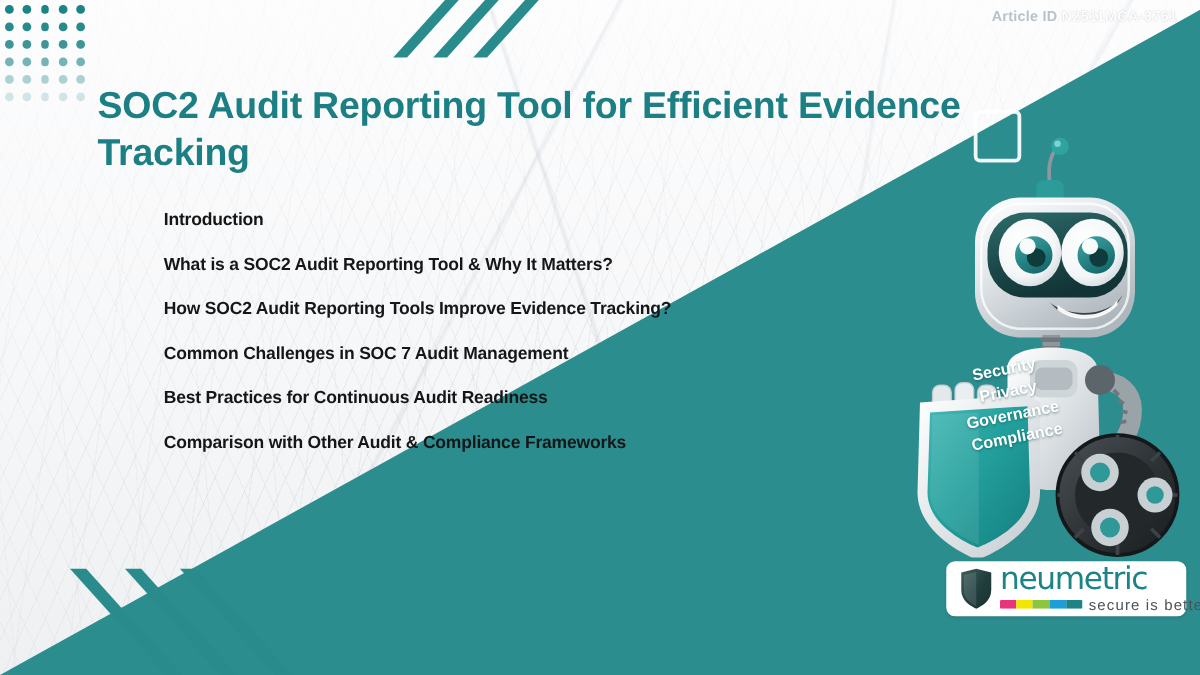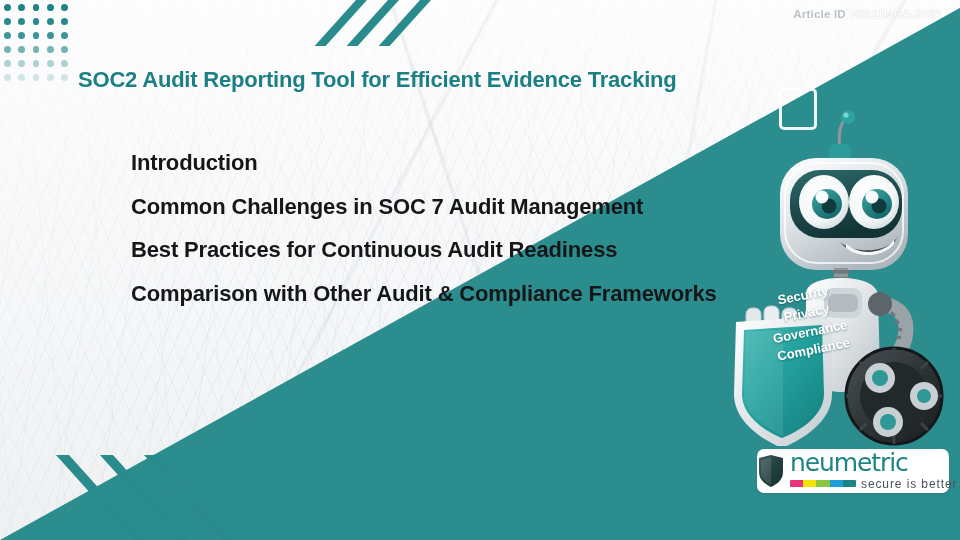--- a/index.html
+++ b/index.html
@@ -73,50 +73,51 @@
   .article-id{
     position:absolute;right:18px;top:8px;
     font-size:11.5px;letter-spacing:.2px;color:#b9c2c9;
     font-weight:700;white-space:nowrap;
   }
   .article-id b{color:#ffffff;font-weight:800;letter-spacing:.3px;
     text-shadow:0 0 1px rgba(120,130,140,.55);}
 
   .title{
     position:absolute;left:78px;top:42px;width:770px;
-    font-size:22px;line-height:1.26;font-weight:800;
+    font-size:30px;line-height:1.26;font-weight:800;
     color:#1b7f84;letter-spacing:-.2px;margin-top:24px;
   }
 
   
   .toc{position:absolute;left:91px;top:136px;width:620px;}
   .toc li{
     list-style:none;
-    font-size:22px;font-weight:800;color:#141618;
+    font-size:14px;font-weight:800;color:#141618;
     line-height:1;margin-bottom:21.6px;white-space:nowrap;
     letter-spacing:-.15px;
+    margin-top:16px;
   }
 
   
   .robot{position:absolute;left:728px;top:108px;width:236px;height:338px;}
 
   
   .shield-words{
     position:absolute;left:757px;top:286px;width:108px;height:100px;
     transform:rotate(-11deg);
     color:#ffffff;font-weight:700;font-size:13px;line-height:1.42;
     text-align:center;text-shadow:0 1px 2px rgba(0,60,60,.45);
     pointer-events:none;
   }
 
   
   .logo{
     position:absolute;left:757px;top:449px;width:192px;height:44px;
     background:#ffffff;border-radius:7px;
-    display:flex;align-items:center;padding:0 0;box-sizing:border-box;
+    display:flex;align-items:center;padding:0 10px;box-sizing:border-box;
     box-shadow:0 1px 3px rgba(0,0,0,.1);
   }
   .logo-shield{width:28px;height:34px;flex:0 0 28px;margin-right:5px;}
   .logo-right{flex:1;display:flex;flex-direction:column;justify-content:center;}
   .logo-word{
     font-size:25px;font-weight:400;color:#1d8486;line-height:.94;
     letter-spacing:-1.1px;font-family:"DejaVu Sans", sans-serif;
   }
   .logo-bottom{display:flex;align-items:center;gap:5px;margin-top:2px;}
   .rainbow{display:flex;height:7px;width:66px;border-radius:1px;overflow:hidden;}
@@ -200,20 +201,22 @@
 
   <div class="article-id">
     <span>Article ID</span>
     <b>N2511MCA-3761</b>
   </div>
 
   <h1 class="title">SOC2 Audit Reporting Tool for Efficient Evidence Tracking</h1>
 
   <ul class="toc">
     <li>Introduction</li>
+    <li>What is a SOC2 Audit Reporting Tool &amp; Why It Matters?</li>
+    <li>How SOC2 Audit Reporting Tools Improve Evidence Tracking?</li>
     <li>Common Challenges in SOC 7 Audit Management</li>
     <li>Best Practices for Continuous Audit Readiness</li>
     <li>Comparison with Other Audit &amp; Compliance Frameworks</li>
   </ul>
 
   <svg class="robot" viewBox="0 0 236 338">
     <defs>
       <linearGradient id="bodyG" x1="0" y1="0" x2="1" y2="1">
         <stop offset="0%" stop-color="#ffffff"></stop>
         <stop offset="45%" stop-color="#e3e7ea"></stop>

